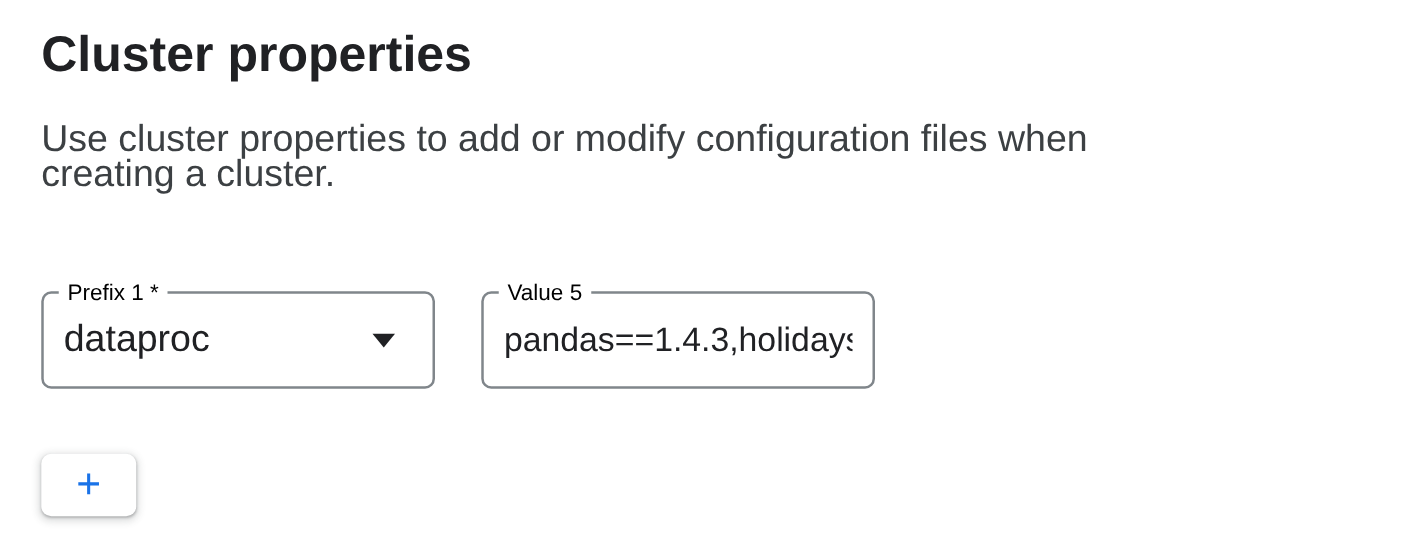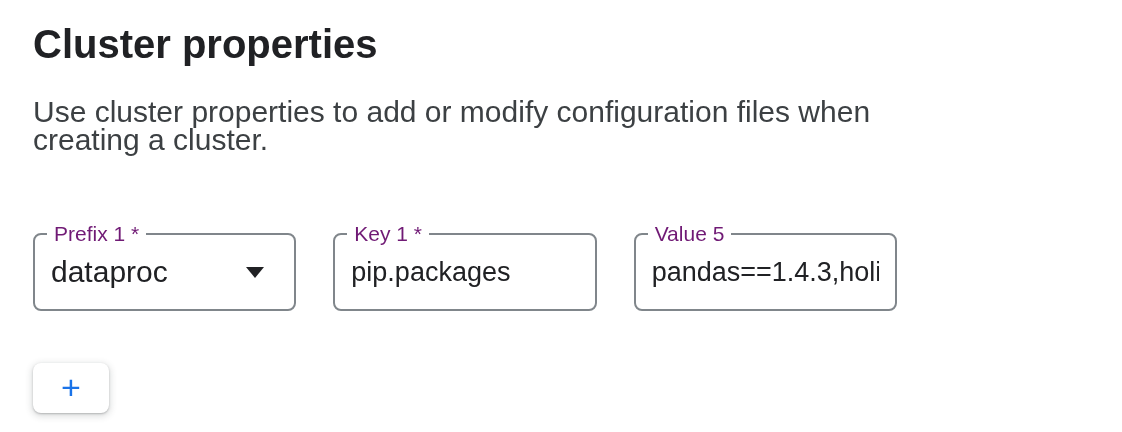--- a/index.html
+++ b/index.html
@@ -43,24 +43,24 @@
     border: 2px solid #80868b;
     border-radius: 8px;
     background: #ffffff;
   }
   .flabel {
     position: absolute;
     top: -14px;
     left: 12px;
     padding: 0 7px;
     background: #ffffff;
-    font-size: 21px;
+    font-size: 18px;
     line-height: 26px;
     font-weight: 500;
-    color: #701a75;
+    color: #000000;
     white-space: nowrap;
   }
   .tinput {
     width: 100%;
     height: 100%;
     border: none;
     outline: none;
     background: transparent;
     border-radius: 8px;
     padding: 0 16px;
@@ -127,24 +127,20 @@
   <div class="row">
 
     <div class="field">
       <span class="flabel">Prefix 1 *</span>
       <div class="select" role="combobox">
         <span>dataproc</span>
         <span class="arrow"></span>
       </div>
     </div>
 
-    <div class="field">
-      <span class="flabel">Key 1 *</span>
-      <input class="tinput" type="text" value="pip.packages" style="">
-    </div>
 
     <div class="field">
       <span class="flabel">Value 5</span>
       <input class="tinput" type="text" value="pandas==1.4.3,holidays" style="">
     </div>
 
   </div>
 
   <button class="add-btn">
     <span class="plus">+</span>

